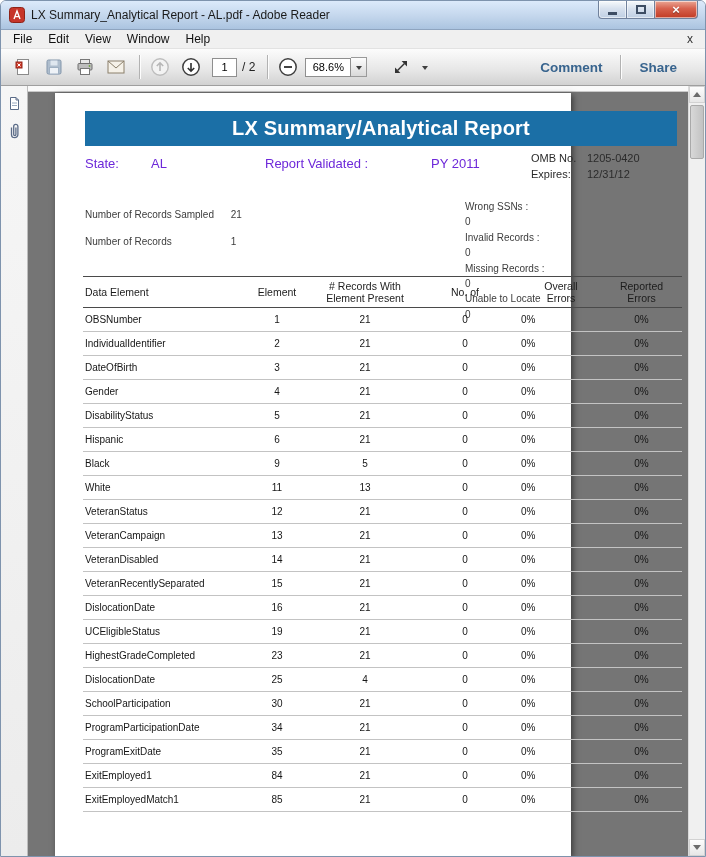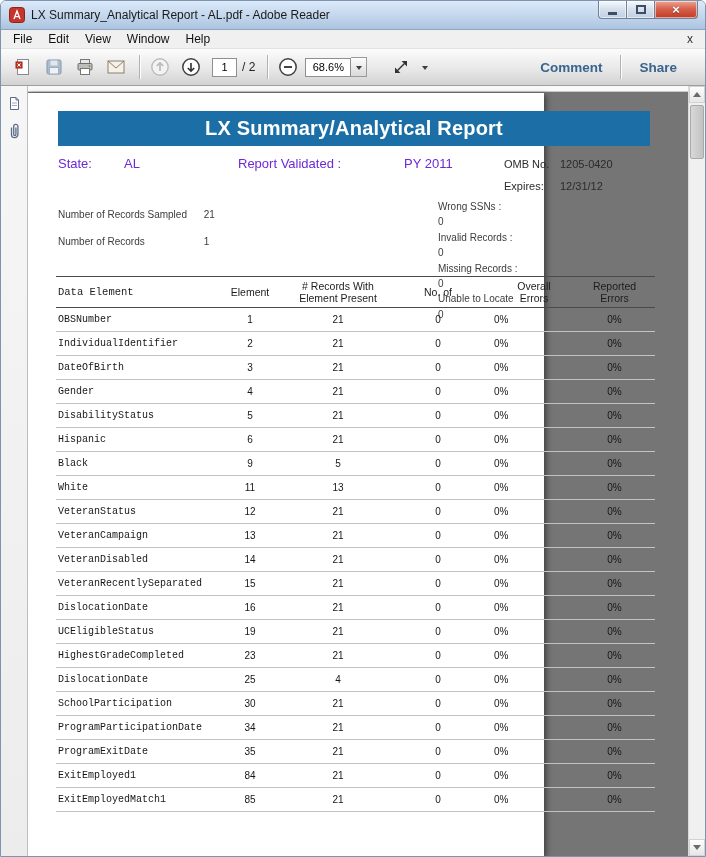--- a/index.html
+++ b/index.html
@@ -56,21 +56,21 @@
   
   .content { flex:1; display:flex; min-height:0; }
   .leftrail { width:27px; flex:0 0 27px; background:linear-gradient(#f6f6f6,#ececec);
     border-right:1px solid #bdbdbd; display:flex; flex-direction:column; align-items:center;
     padding-top:8px; gap:7px; }
   .rail-btn { width:20px; height:20px; display:flex; align-items:center; justify-content:center; }
 
   .viewport { flex:1; position:relative; background:#757575; overflow:hidden; }
   .top-strip { position:absolute; top:0; left:0; right:0; height:6px; background:#fafafa;
     border-bottom:1px solid #c9c9c9; }
-  .pdf-page { position:absolute; top:7px; left:0; width:516px; height:calc(100% - 7px);
+  .pdf-page { position:absolute; top:7px; left:27px; width:516px; height:calc(100% - 7px);
     background:#fff; box-shadow:2px 2px 6px rgba(0,0,0,.5); }
 
   .scrollbar { width:17px; flex:0 0 17px; background:#f0f0f0; border-left:1px solid #dadada;
     position:relative; display:flex; flex-direction:column; }
   .scroll-btn { height:17px; display:flex; align-items:center; justify-content:center;
     background:linear-gradient(#fdfdfd,#e7e7e7); border:1px solid #d2d2d2; }
   .scroll-btn.bottom { margin-top:auto; }
   .tri-up-s { width:0; height:0; border:4px solid transparent; border-bottom:5px solid #6b6b6b; margin-bottom:4px; }
   .tri-dn-s { width:0; height:0; border:4px solid transparent; border-top:5px solid #6b6b6b; margin-top:4px; }
   .scroll-thumb { position:absolute; top:19px; left:1px; width:14px; height:54px;
@@ -80,38 +80,38 @@
   .banner { position:absolute; top:18px; left:30px; width:592px; height:35px;
     display:flex; align-items:center; justify-content:center; }
   .banner-title { color:#fff; font-size:20px; font-weight:bold; letter-spacing:.2px; }
 
   .meta { position:absolute; top:63px; left:0; width:100%; height:16px; font-size:13px; color:#6d28d9; }
   .meta span { position:absolute; white-space:nowrap; }
   .m-state-label { left:30px; } .m-state-value { left:96px; }
   .m-valid-label { left:210px; } .m-valid-value { left:376px; }
 
   .omb-block { position:absolute; top:57px; left:476px; width:150px; font-size:11px; color:#2b2b2b; }
-  .omb-row { display:flex; line-height:16px;margin-top:6px; }
+  .omb-row { display:flex; line-height:16px; }
   .omb-row .lab { width:56px; }
 
   .stats-left { position:absolute; top:103px; left:30px; font-size:10px; color:#3c3c3c; }
   .stats-left .row { line-height:17px;margin-top:10px; }
   .stats-left .lab { display:inline-block; width:143px; }
   .stats-right { position:absolute; top:106px; left:410px; font-size:10px; color:#3c3c3c; }
   .stats-right .row { line-height:15.4px; }
   .stats-right .lab { display:inline-block; width:140px; }
 
   .report-table { position:absolute; top:183px; left:28px; width:599px; border-collapse:collapse;
     table-layout:fixed; }
   .report-table th { border-top:1px solid #4a4a4a; border-bottom:1px solid #4a4a4a; height:31px;
     font-size:10.5px; font-weight:normal; color:#1c1c1c; white-space:pre-line; vertical-align:middle;
     padding:0; line-height:12px; }
   .report-table td { height:24px; border-bottom:1px solid #c3c3c3; font-size:10px; color:#161616;
     padding:0; vertical-align:middle; }
-  .c0 { text-align:left; padding-left:2px !important; width:150px;font-family:Liberation Mono, monospace; }
+  .c0 { text-align:left; padding-left:2px !important; width:150px; }
   .c1 { text-align:center; width:88px; }
   .c2 { text-align:center; width:88px; }
   .c3 { text-align:center; width:112px; }
   .c4 { width:80px; }
   .c5 { text-align:center; width:81px; }
 </style>
 </head>
 <body>
 
 <div class="window">

